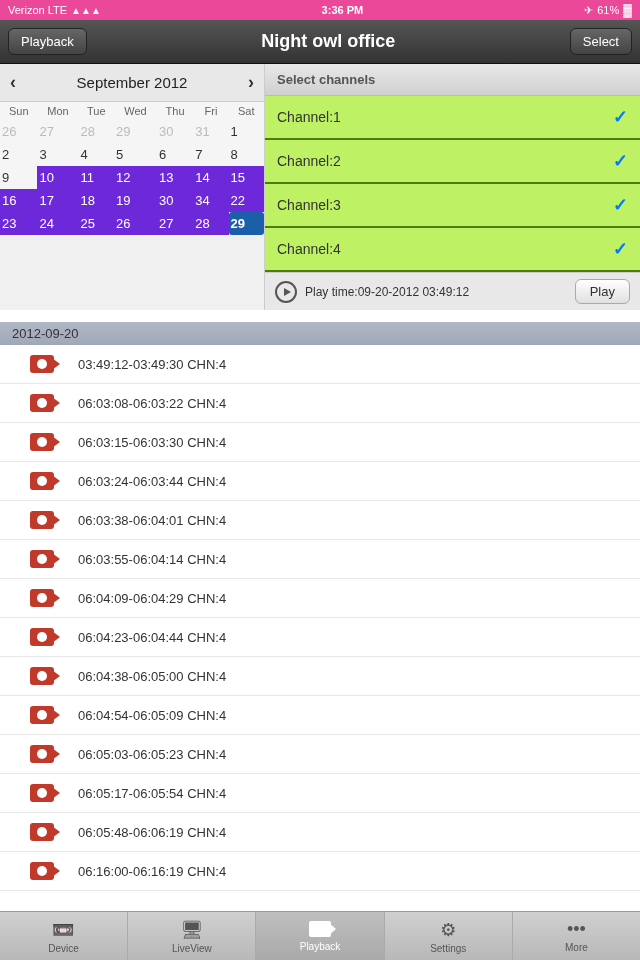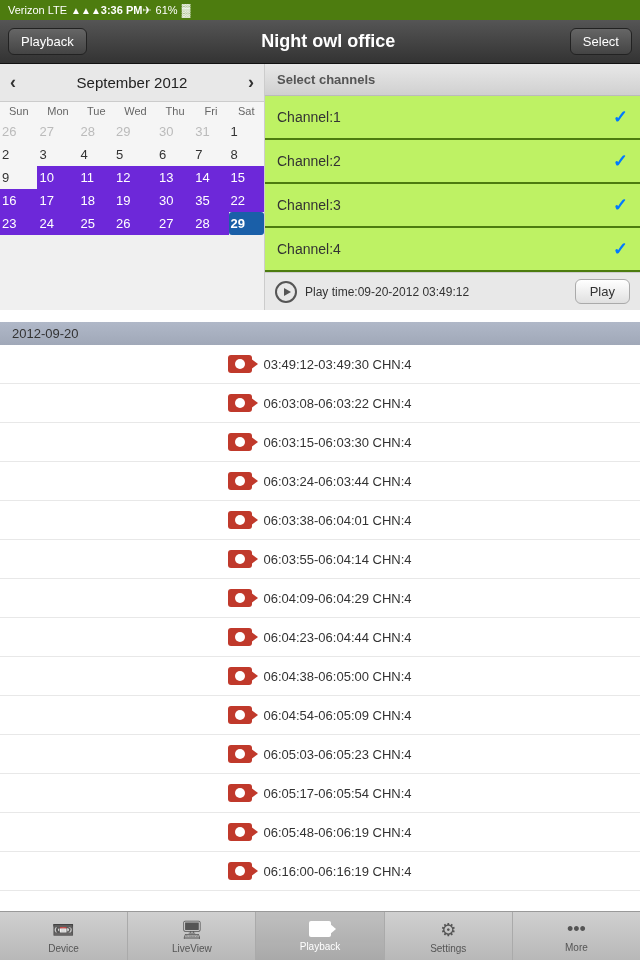--- a/index.html
+++ b/index.html
@@ -8,23 +8,24 @@
       height: 960px;
       font-family: -apple-system, 'Helvetica Neue', Arial, sans-serif;
       background: #fff;
       overflow: hidden;
       position: relative;
     }
 
     
     #status-bar {
       height: 20px;
-      background: #4d7c0f;
-      display: flex;
-      align-items: center;
+      background: #ec4899;
+      display: flex;
+      align-items: center;
+      justify-content: space-between;
       padding: 0 8px;
       color: #fff;
       font-size: 11px;
     }
     .status-left { display: flex; align-items: center; gap: 4px; }
     .status-center { font-weight: 600; }
     .status-right { display: flex; align-items: center; gap: 4px; }
 
     
     #nav-bar {
@@ -211,22 +212,21 @@
       font-size: 13px;
       color: #333;
       font-weight: 500;
       margin-top: 12px;
     }
     .recording-item {
       display: flex;
       align-items: center;
       padding: 10px 30px;
       border-bottom: 1px solid #e8e8e8;
-      gap: 11px;
-      justify-content: center;
+      gap: 24px;
     }
     .recording-icon {
       width: 24px;
       height: 18px;
       background: #c0392b;
       border-radius: 3px;
       flex-shrink: 0;
       position: relative;
       display: flex;
       align-items: center;
@@ -376,21 +376,21 @@
                 <td class="selected-range">13</td>
                 <td class="selected-range">14</td>
                 <td class="selected-range">15</td>
               </tr>
               <tr>
                 <td class="selected-range">16</td>
                 <td class="selected-range">17</td>
                 <td class="selected-range">18</td>
                 <td class="selected-range">19</td>
                 <td class="selected-range">30</td>
-                <td class="selected-range">35</td>
+                <td class="selected-range">34</td>
                 <td class="selected-range">22</td>
               </tr>
               <tr>
                 <td class="selected-range">23</td>
                 <td class="selected-range">24</td>
                 <td class="selected-range">25</td>
                 <td class="selected-range">26</td>
                 <td class="selected-range">27</td>
                 <td class="selected-range">28</td>
                 <td class="selected">29</td>

